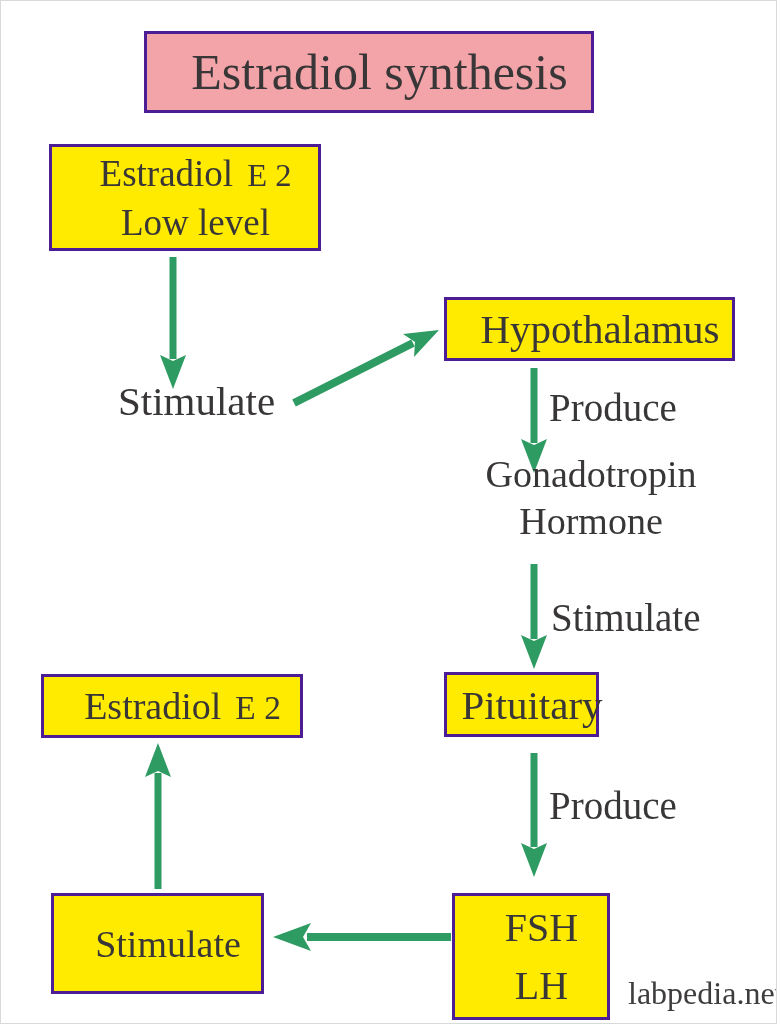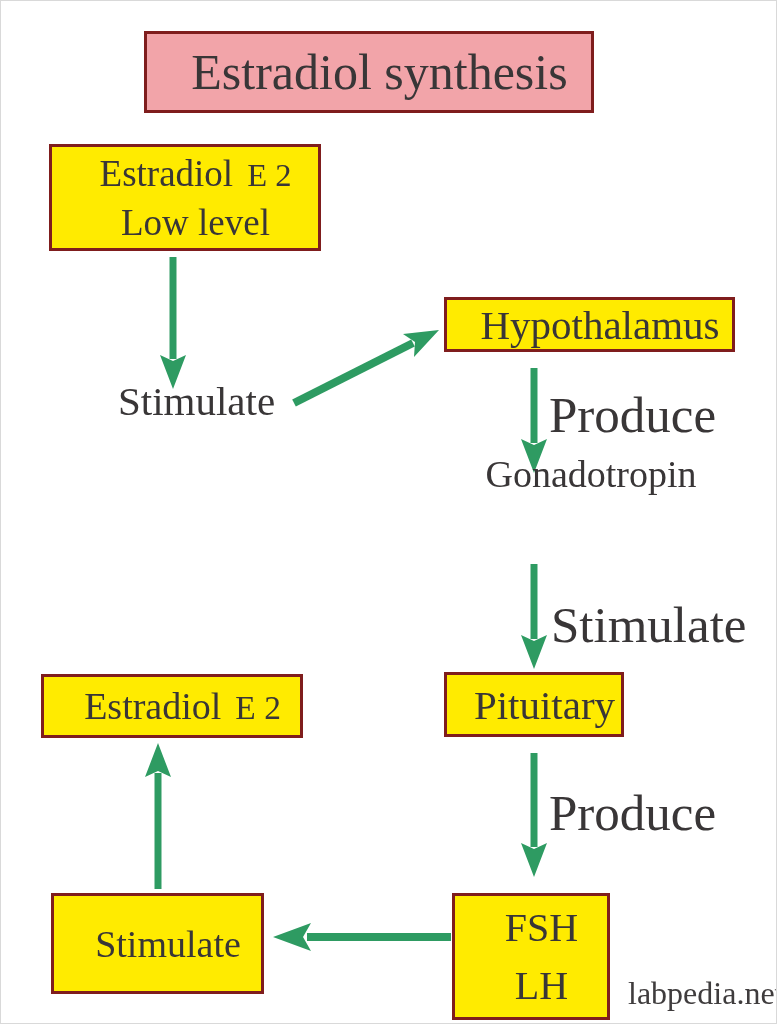--- a/index.html
+++ b/index.html
@@ -18,44 +18,44 @@
     position: absolute;
     left: 0; top: 0;
     width: 777px; height: 1024px;
     pointer-events: none;
   }
   .arrow-line { stroke: var(--green, #2e9b62); fill: none; }
   .arrow-head { fill: var(--green, #2e9b62); stroke: none; }
   .node {
     position: absolute;
     box-sizing: border-box;
-    border: 3px solid #7f1d1d;
+    border: 3px solid #4c1d95;
     display: flex;
     flex-direction: column;
     align-items: center;
     justify-content: center;
     text-align: center;
     background: var(--yellow, #ffeb00);
     padding-left: 21px;
   }
   .title-box {
     left: 143px; top: 30px; width: 450px; height: 82px;
     background: var(--pink, #f2a4a9);
     font-size: 50px;
   }
   .estradiol-low { left: 48px;  top: 143px; width: 272px; height: 107px; font-size: 37px; line-height: 47px; }
-  .hypothalamus  { left: 443px; top: 296px; width: 291px; height: 55px;  font-size: 41px; }
-  .pituitary     { left: 443px; top: 671px; width: 180px; height: 65px;  font-size: 41px; }
+  .hypothalamus  { left: 443px; top: 296px; width: 291px; height: 64px;  font-size: 41px; }
+  .pituitary     { left: 443px; top: 671px; width: 155px; height: 65px;  font-size: 41px; }
   .fsh-lh        { left: 451px; top: 879px; width: 158px; height: 127px; font-size: 40px; line-height: 58px; margin-top: 13px; }
   .stimulate-ovary { left: 50px; top: 892px; width: 213px; height: 101px; font-size: 38px; line-height: 48px; }
   .estradiol-e2  { left: 40px;  top: 673px; width: 262px; height: 64px;  font-size: 38px; }
   .suffix { font-size: 0.88em; margin-left: 14px; }
   .flow-label {
     position: absolute;
-    font-size: 51px;
+    font-size: 39px;
     line-height: 1.15;
     white-space: nowrap;
   }
   .lbl-stimulate-feedback { left: 117px; top: 377px; font-size: 41px; }
   .lbl-produce-gnrh       { left: 548px; top: 385px; }
   .lbl-gonadotropin       { left: 430px; top: 450px; width: 320px; text-align: center;
                             white-space: normal; font-size: 38px; line-height: 47px; }
   .lbl-stimulate-pit      { left: 550px; top: 595px; }
   .lbl-produce-fsh        { left: 548px; top: 783px; }
   .watermark {
@@ -139,19 +139,20 @@
   <div class="node estradiol-e2">
     <span>
       <span>Estradiol</span><span class="suffix">E 2</span>
     </span>
   </div>
 
   <div class="flow-label lbl-stimulate-feedback">Stimulate</div>
   <div class="flow-label lbl-produce-gnrh">Produce</div>
   <div class="flow-label lbl-gonadotropin">
     <div>Gonadotropin</div>
+    <div>Hormone</div>
   </div>
   <div class="flow-label lbl-stimulate-pit">Stimulate</div>
   <div class="flow-label lbl-produce-fsh">Produce</div>
 
   <div class="watermark">labpedia.net</div>
 
 </div>
 
 </body></html>

